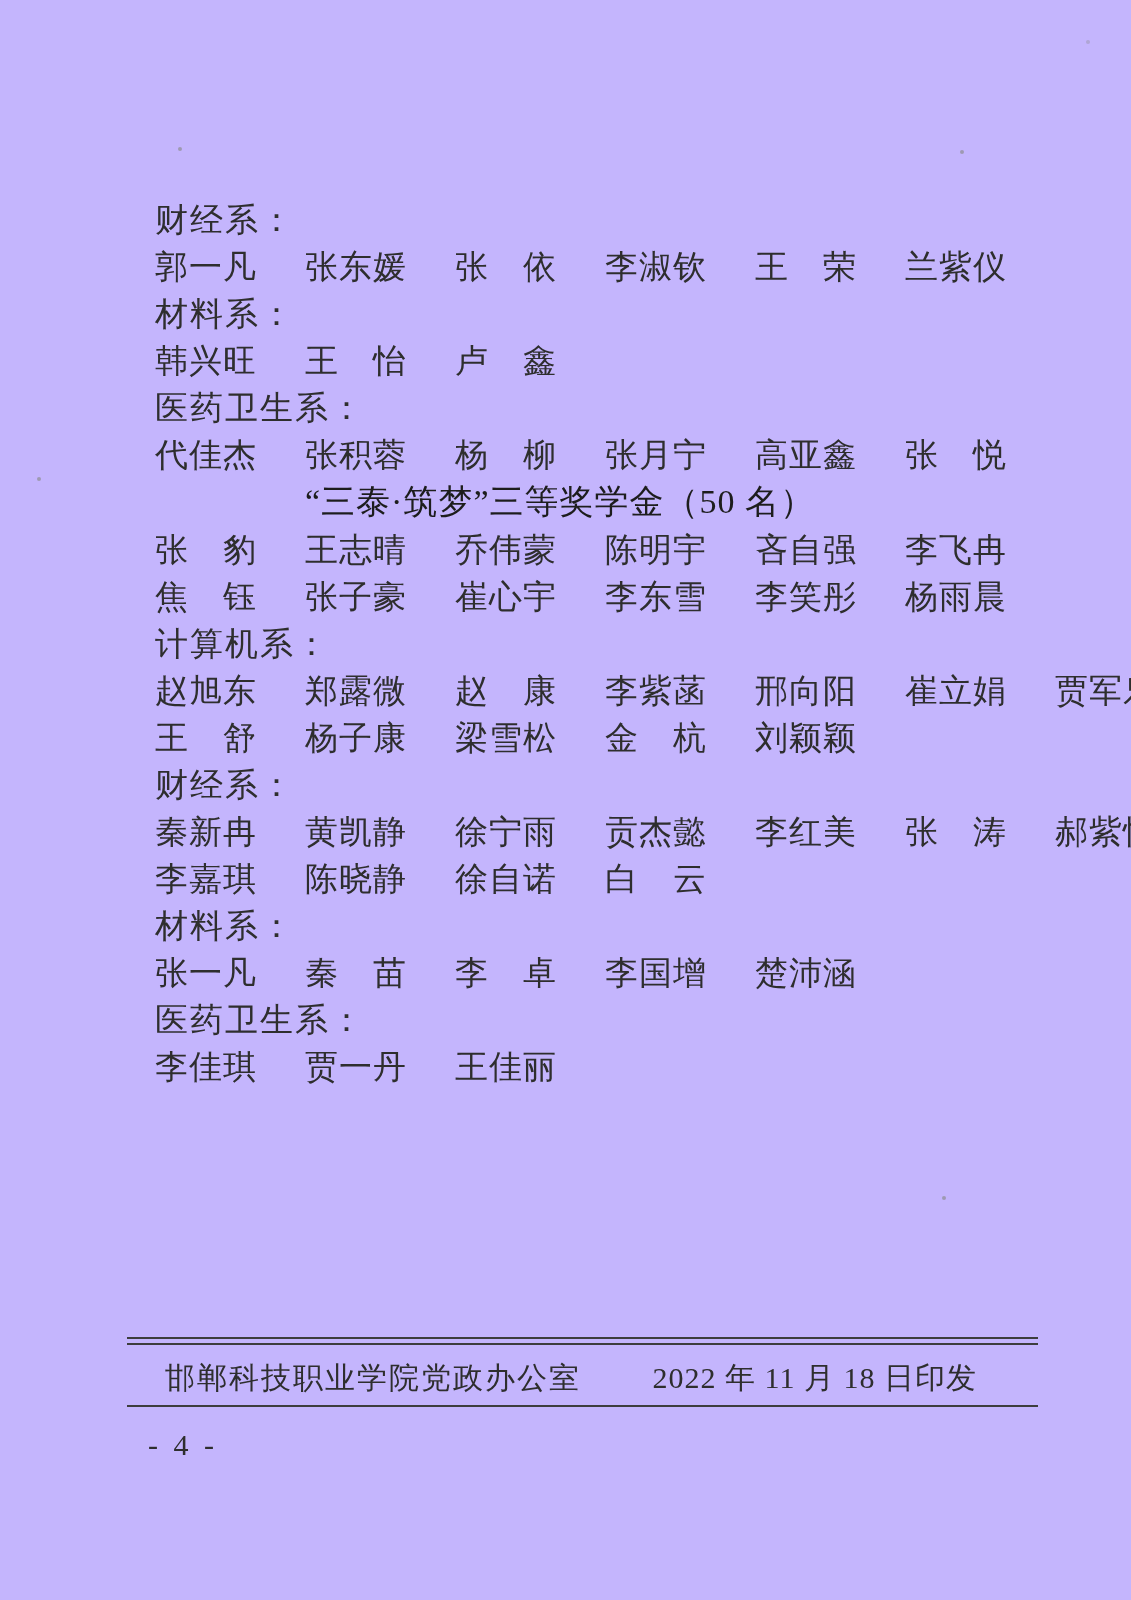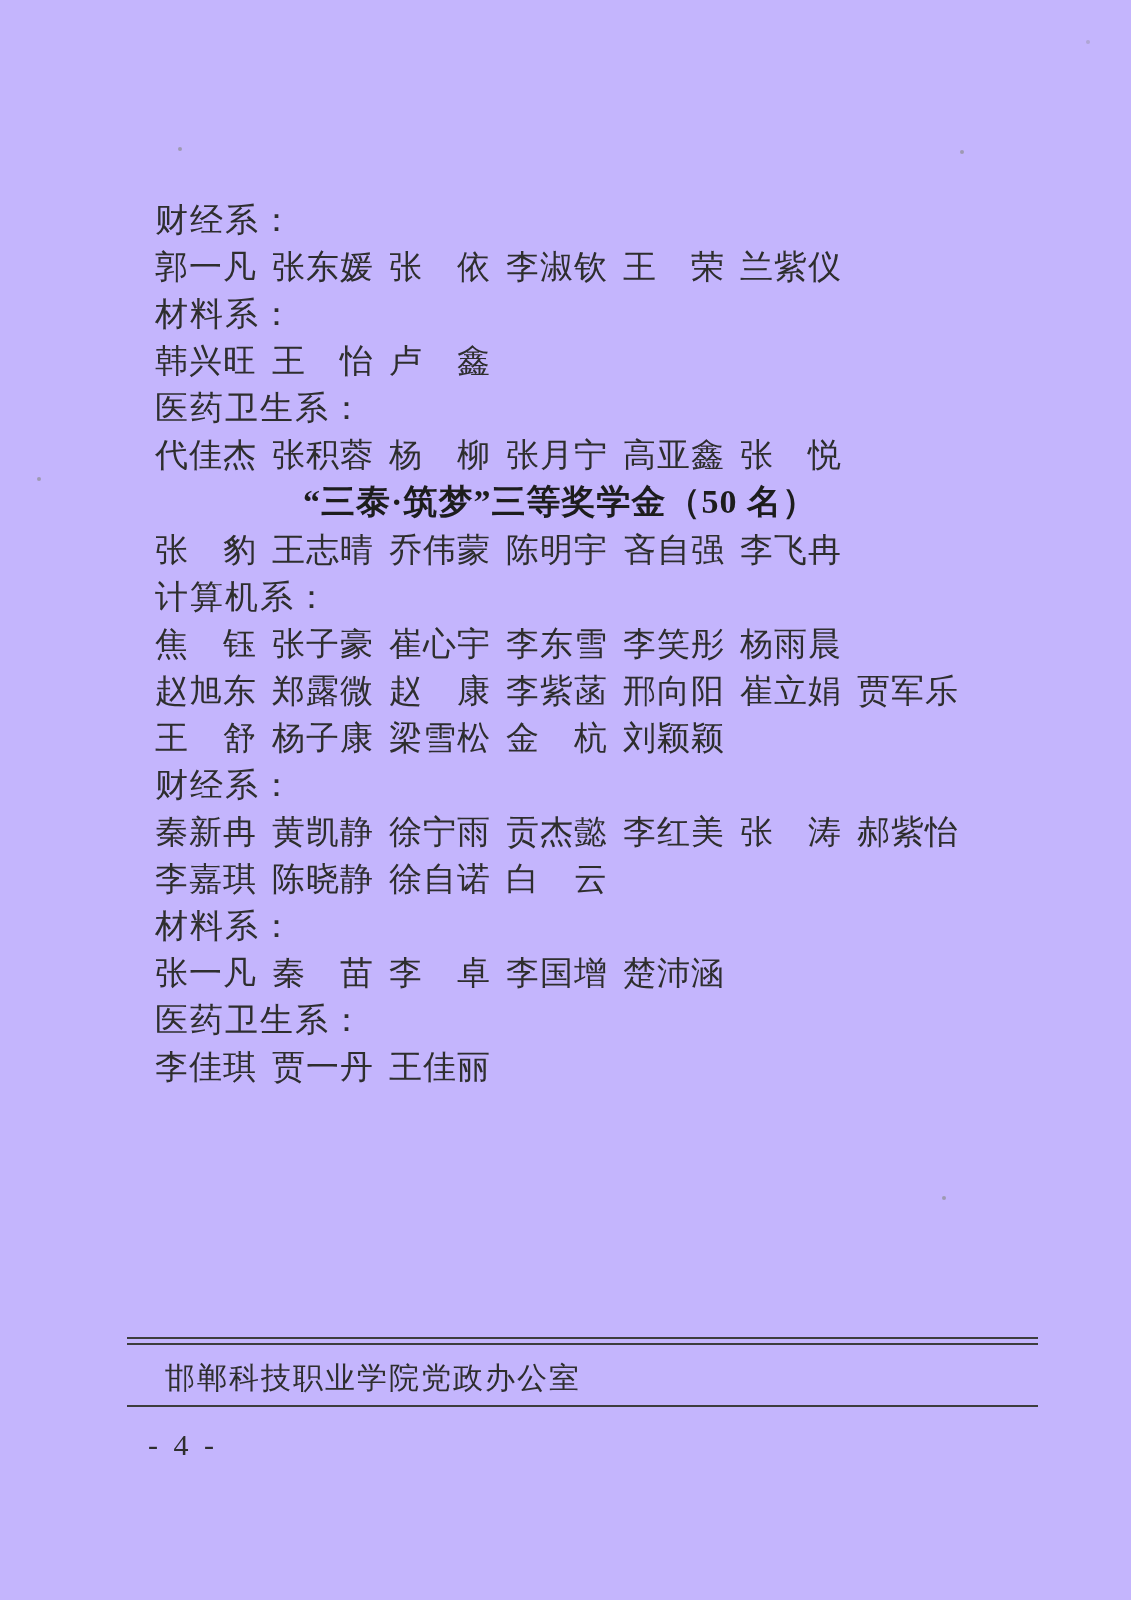--- a/index.html
+++ b/index.html
@@ -21,25 +21,25 @@
   .line {
     height: 34px;
     line-height: 34px;
     margin-bottom: 13px;
     font-size: 33px;
     white-space: nowrap;
   }
   .dept { letter-spacing: 2px; }
   .names-row {
     display: flex;
-    gap: 15px;
+    gap: 48px;
   }
   .name { letter-spacing: 1px; }
   .heading {
-    font-weight: bold;
+    font-weight: normal;
     text-align: center;
     font-size: 34px;
     color: #1d1d1d;
     width: 810px;
     letter-spacing: 1px;
     margin-top: 2px;
     margin-bottom: 14px;
   }
   .rule-double {
     position: absolute;
@@ -118,29 +118,29 @@
       </div>
       <div class="line heading">“三泰·筑梦”三等奖学金（50 名）</div>
       <div class="line names-row">
         <span class="name">张　豹</span>
         <span class="name">王志晴</span>
         <span class="name">乔伟蒙</span>
         <span class="name">陈明宇</span>
         <span class="name">吝自强</span>
         <span class="name">李飞冉</span>
       </div>
-      <div class="line dept">计算机系：</div>
       <div class="line names-row">
         <span class="name">焦　钰</span>
         <span class="name">张子豪</span>
         <span class="name">崔心宇</span>
         <span class="name">李东雪</span>
         <span class="name">李笑彤</span>
         <span class="name">杨雨晨</span>
       </div>
+      <div class="line dept">计算机系：</div>
       <div class="line names-row">
         <span class="name">赵旭东</span>
         <span class="name">郑露微</span>
         <span class="name">赵　康</span>
         <span class="name">李紫菡</span>
         <span class="name">邢向阳</span>
         <span class="name">崔立娟</span>
         <span class="name">贾军乐</span>
       </div>
       <div class="line names-row">
@@ -179,20 +179,21 @@
         <span class="name">李佳琪</span>
         <span class="name">贾一丹</span>
         <span class="name">王佳丽</span>
       </div>
     </div>
 
   <div class="rule-double"></div>
 
   <div class="footer-row">
     <span class="footer-issuer">邯郸科技职业学院党政办公室</span>
+    <span class="footer-date">2022 年 11 月 18 日印发</span>
   </div>
 
   <div class="rule-single"></div>
 
   <div class="page-number">- 4 -</div>
 
   <div class="speck" style="left:178px; top:147px;"></div>
   <div class="speck" style="left:960px; top:150px;"></div>
   <div class="speck" style="left:37px;  top:477px;"></div>
   <div class="speck" style="left:1086px;top:40px; opacity:0.35;"></div>

